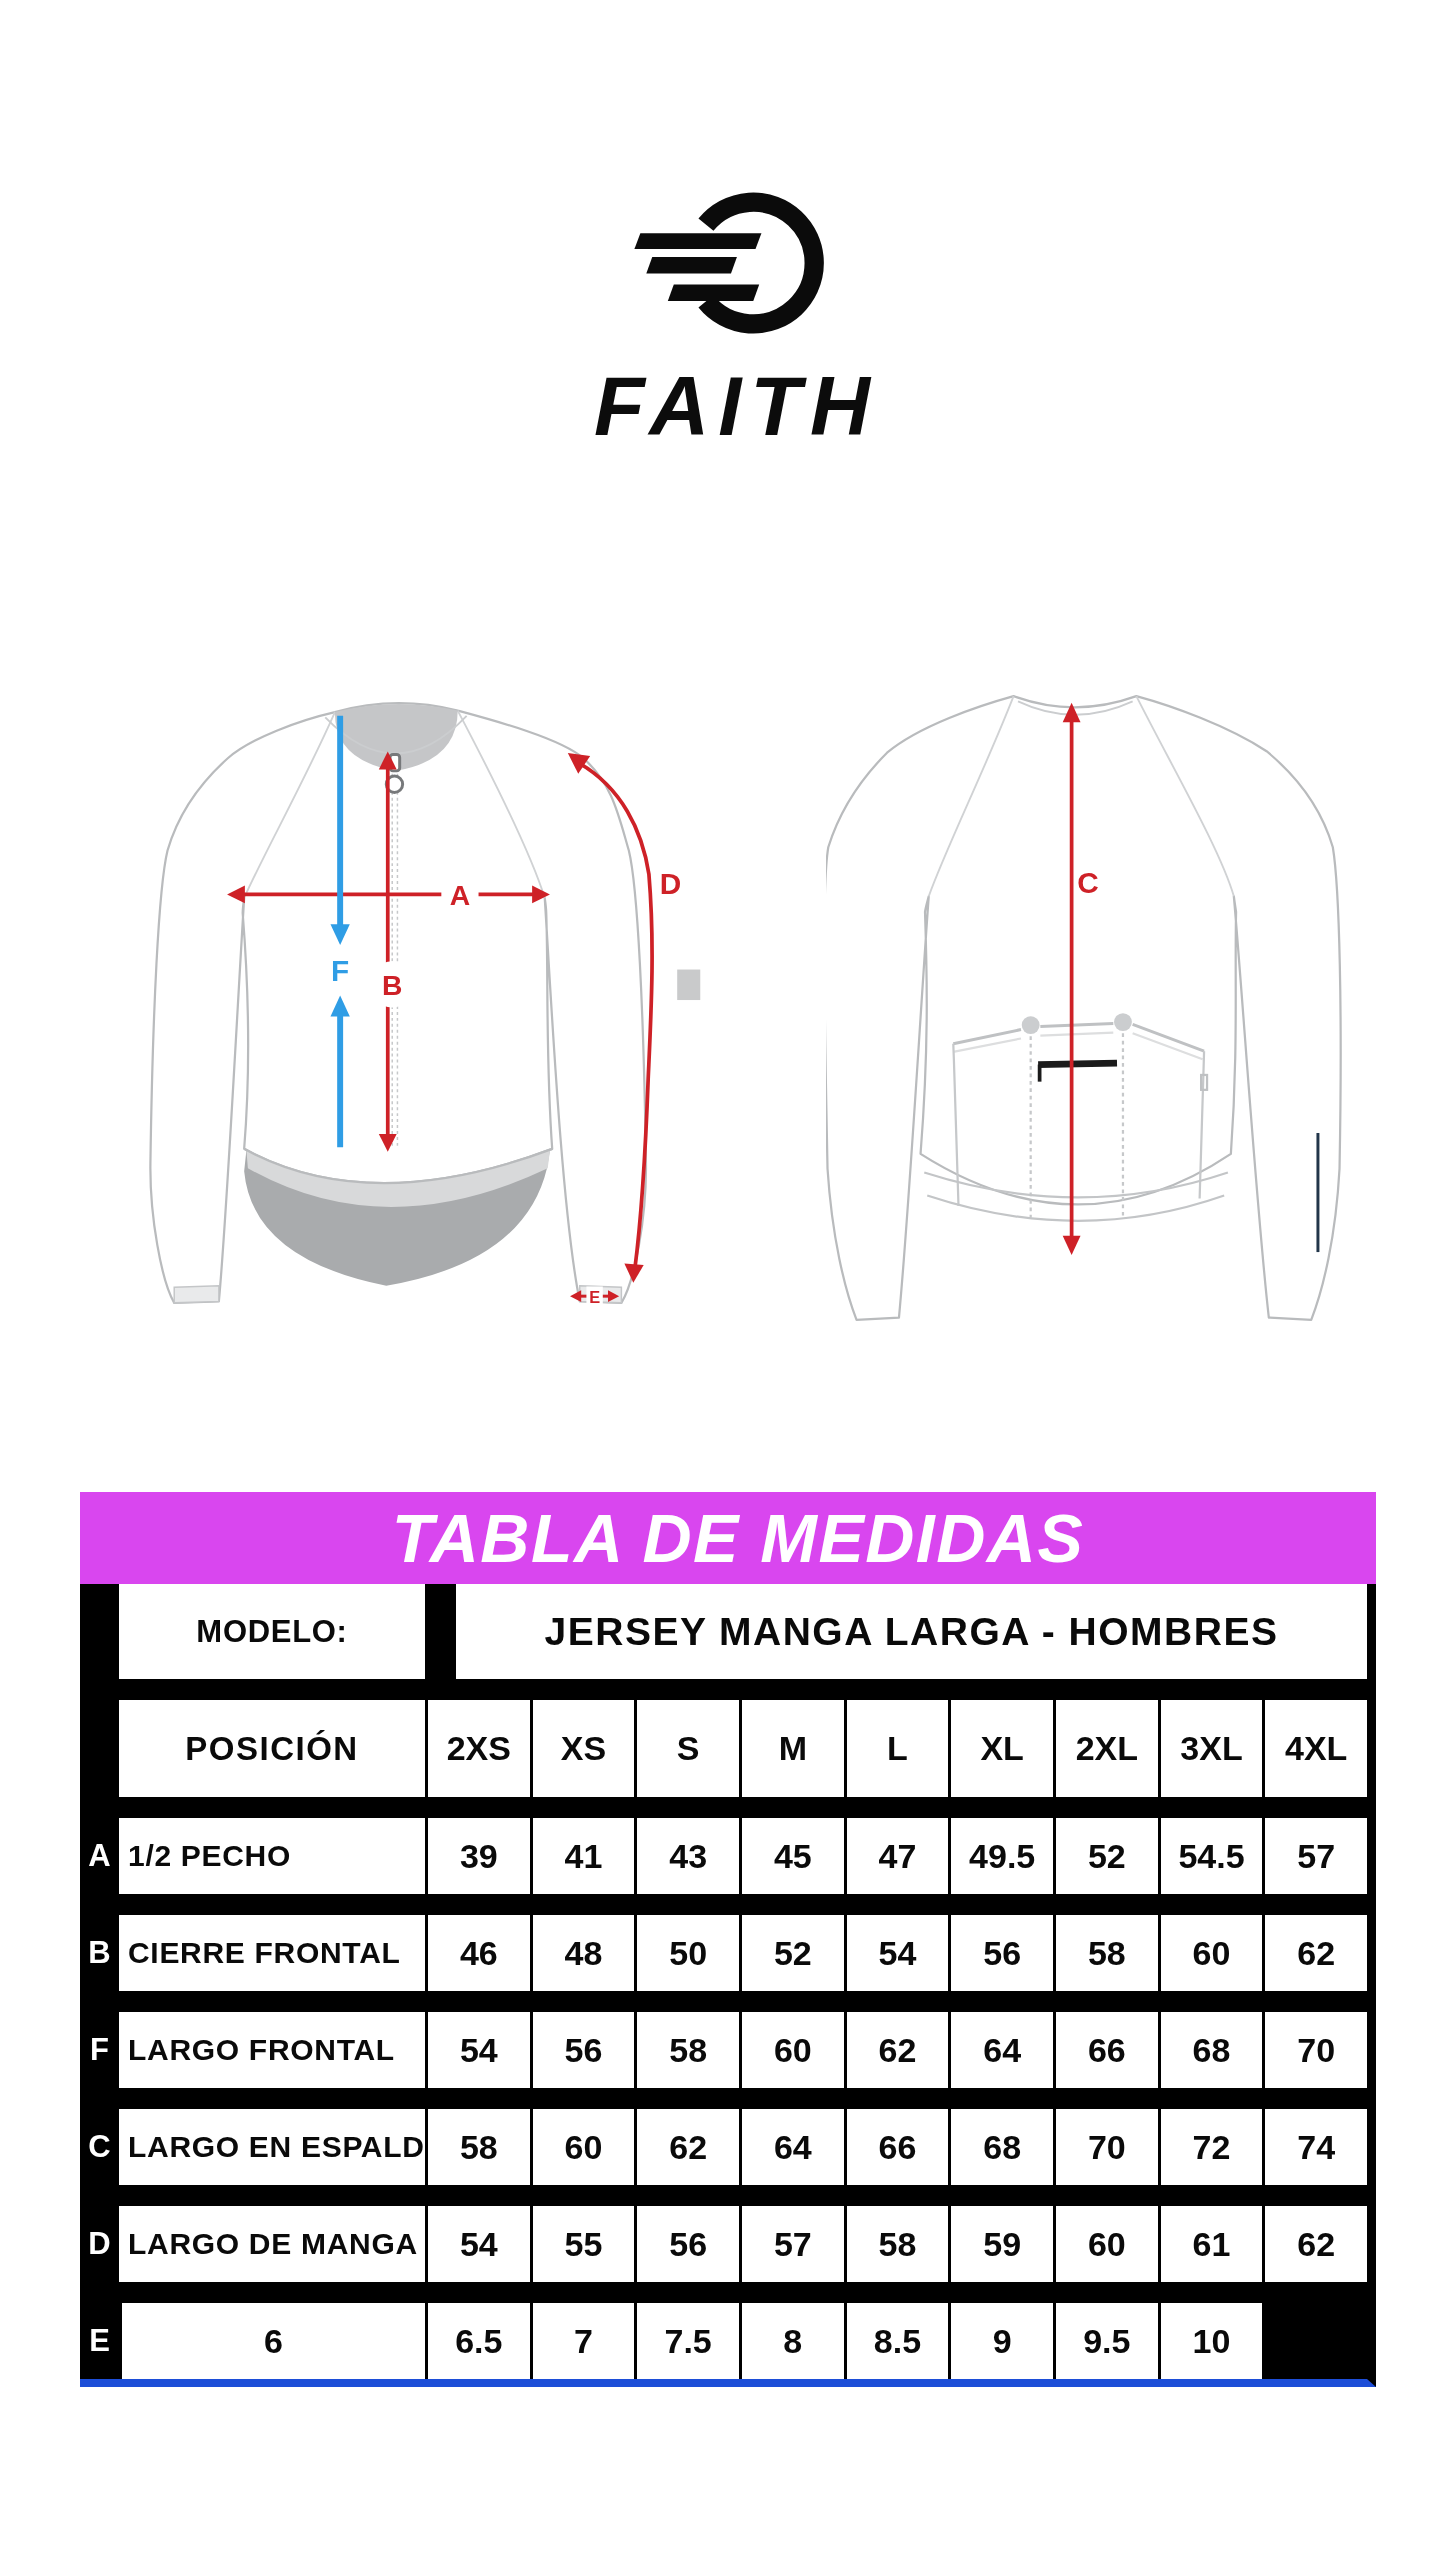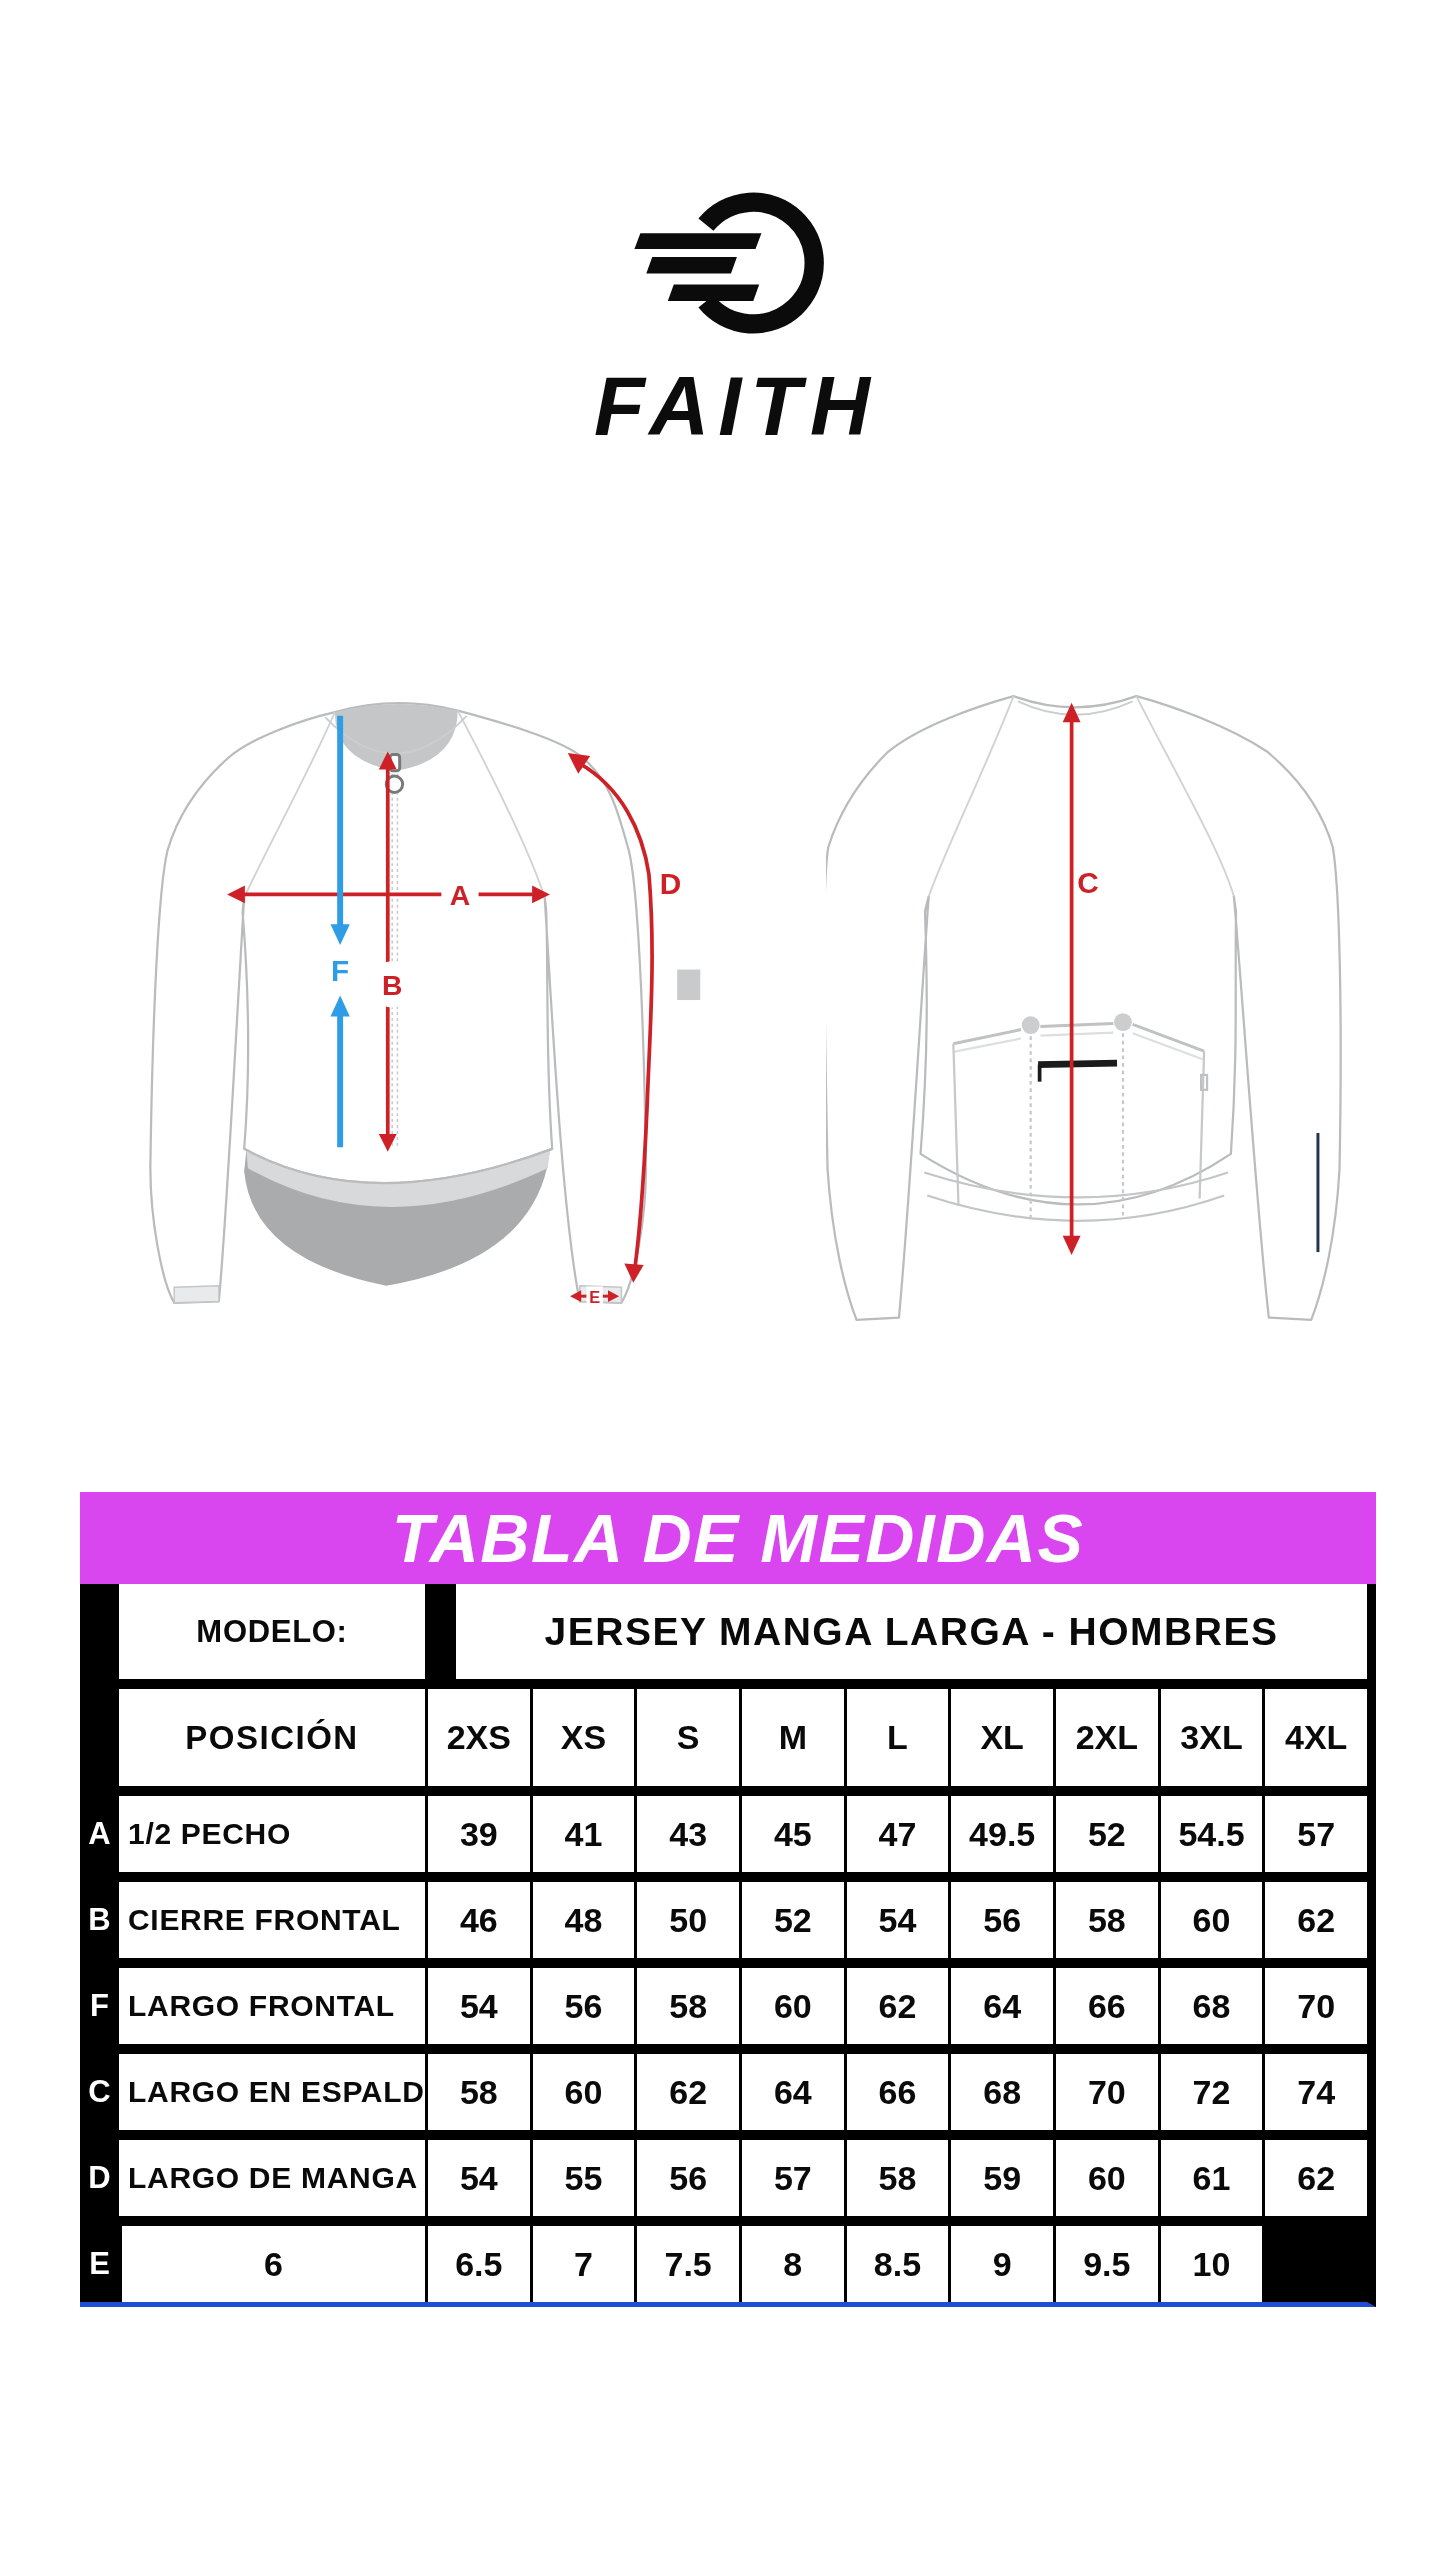--- a/index.html
+++ b/index.html
@@ -18,24 +18,24 @@
   .diag-label { font-family:"Liberation Sans", sans-serif; font-weight:bold; }
 
   
   .tbl { position:absolute; left:80px; top:1492px; width:1296px; background:#000; }
   .tbl-title { height:92px; display:flex; align-items:center; justify-content:center;
                background:#d946ef; color:#fff; font-style:italic; font-weight:bold;
                font-size:68px; letter-spacing:1.5px; white-space:nowrap;padding-left:20px; }
   .tbl-grid { display:grid;
               grid-template-columns:39px 306px repeat(9, 1fr);
               grid-template-rows:95px 97px repeat(6, 76px);
-              row-gap:10px;
+              row-gap:21px;
               background:#000;
               border-right:9px solid #000;
-              border-bottom:5px solid #1d4ed8;
+              border-bottom:8px solid #1d4ed8;
               box-sizing:border-box; }
   .cell { background:#fff; display:flex; align-items:center; justify-content:center;
           color:#0a0a0a; overflow:hidden; }
   .cell-strip { background:#000; color:#ffffff; font-weight:bold; font-size:31px; }
   .cell-rowlabel { justify-content:flex-start; padding-left:9px; font-size:30px;
                    font-weight:bold; letter-spacing:0.7px; white-space:nowrap; }
   .cell-mlabel { font-size:31px; font-weight:bold; letter-spacing:0.7px; }
   .cell-poslabel { font-size:33px; font-weight:bold; letter-spacing:1.5px; }
   .cell-merged { grid-column:3 / -1; border-left:3.7px solid #000; font-size:39px;
                  font-weight:bold; letter-spacing:1.5px; white-space:nowrap;margin-left:28px; }

